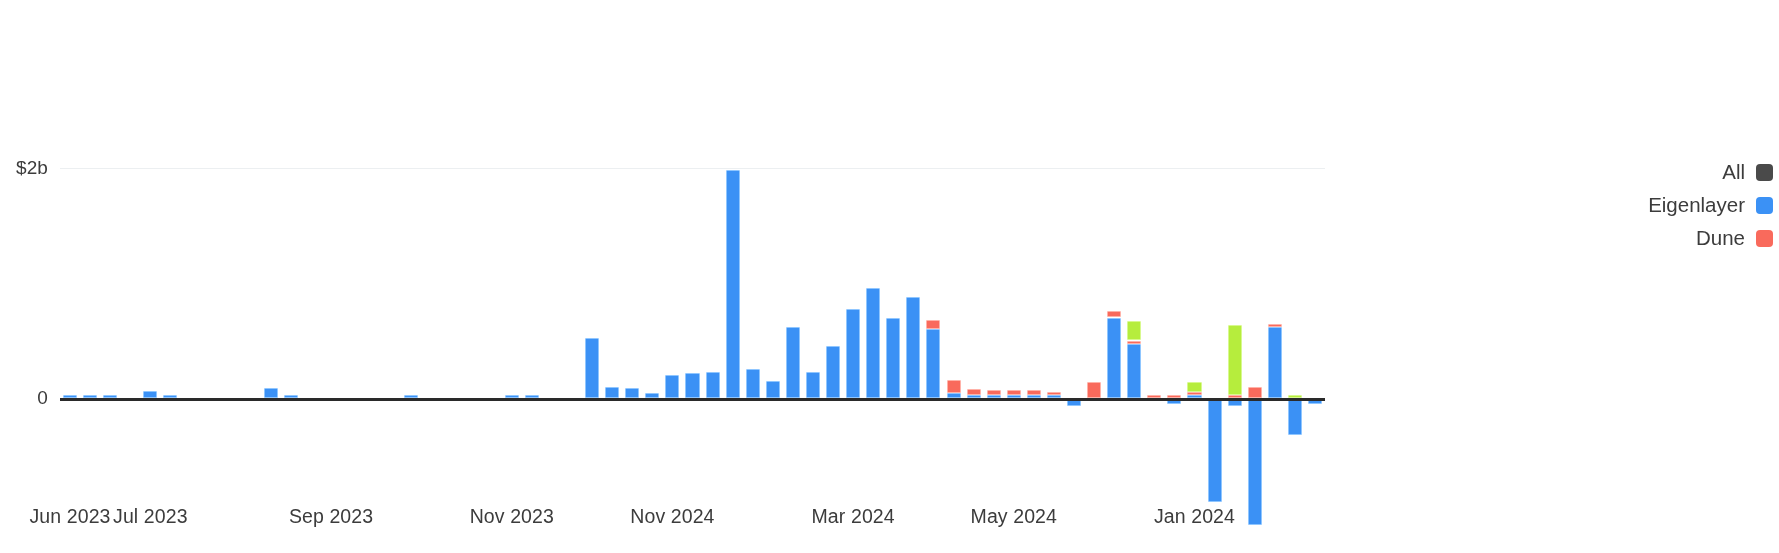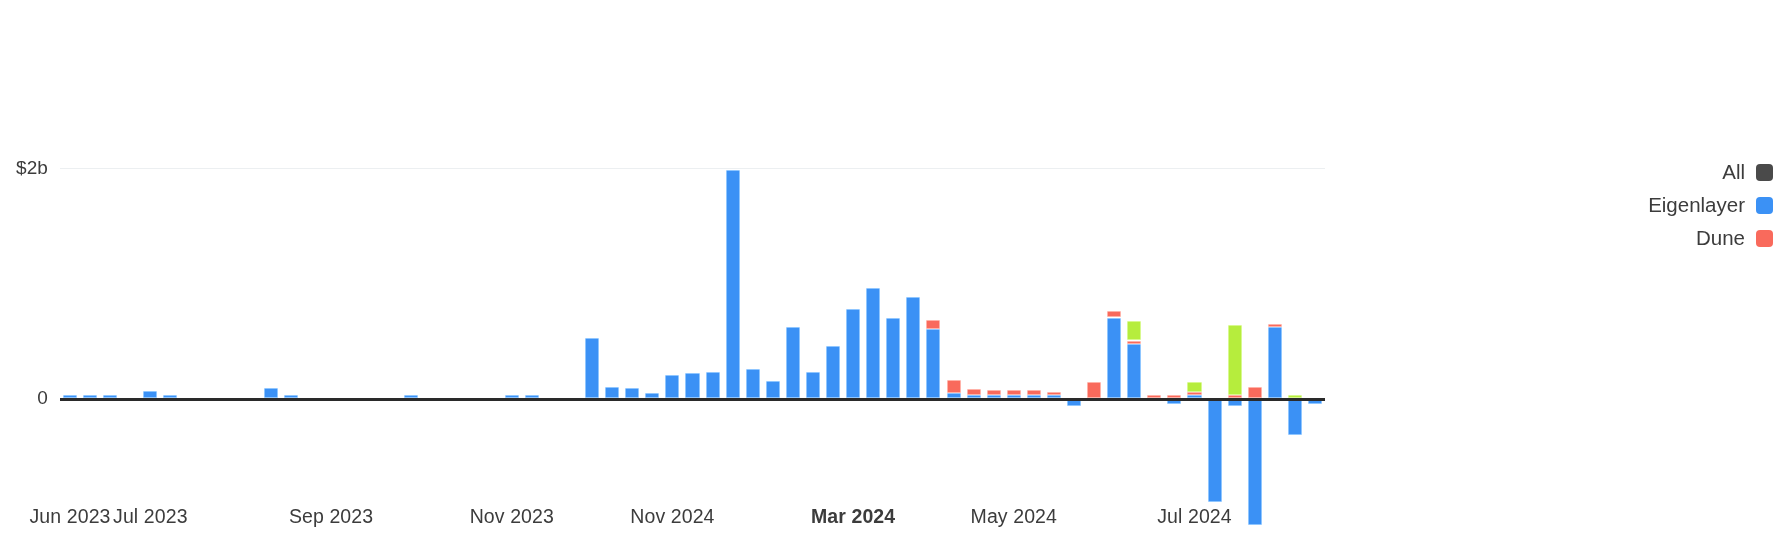--- a/index.html
+++ b/index.html
@@ -291,23 +291,23 @@
   <div id="yaxis">
       <div class="ylabel" style="top: 157px; left: 0px; width: 48px;">$2b</div>
       <div class="ylabel" style="top: 387px; left: 0px; width: 48px;">0</div>
     </div>
   <div id="xaxis">
       <div class="xlabel" style="left: 70.0397px; top: 505px;">Jun 2023</div>
       <div class="xlabel" style="left: 150.357px; top: 505px;">Jul 2023</div>
       <div class="xlabel" style="left: 331.071px; top: 505px;">Sep 2023</div>
       <div class="xlabel" style="left: 511.786px; top: 505px; text-align: right;">Nov 2023</div>
       <div class="xlabel" style="left: 672.421px; top: 505px;">Nov 2024</div>
-      <div class="xlabel" style="left: 853.135px; top: 505px; font-weight: bold;">Mar 2024</div>
+      <div class="xlabel" style="left: 853.135px; top: 505px;">Mar 2024</div>
       <div class="xlabel" style="left: 1013.77px; top: 505px;">May 2024</div>
-      <div class="xlabel" style="left: 1194.48px; top: 505px;">Jul 2024</div>
+      <div class="xlabel" style="left: 1194.48px; top: 505px;">Jan 2024</div>
     </div>
 
   <div id="legend">
       <div class="legend-row">
         <span class="legend-label">All</span>
         <span class="legend-swatch" style="background: rgb(74, 74, 74);"></span>
       </div>
       <div class="legend-row">
         <span class="legend-label">Eigenlayer</span>
         <span class="legend-swatch" style="background: rgb(59, 145, 245);"></span>

